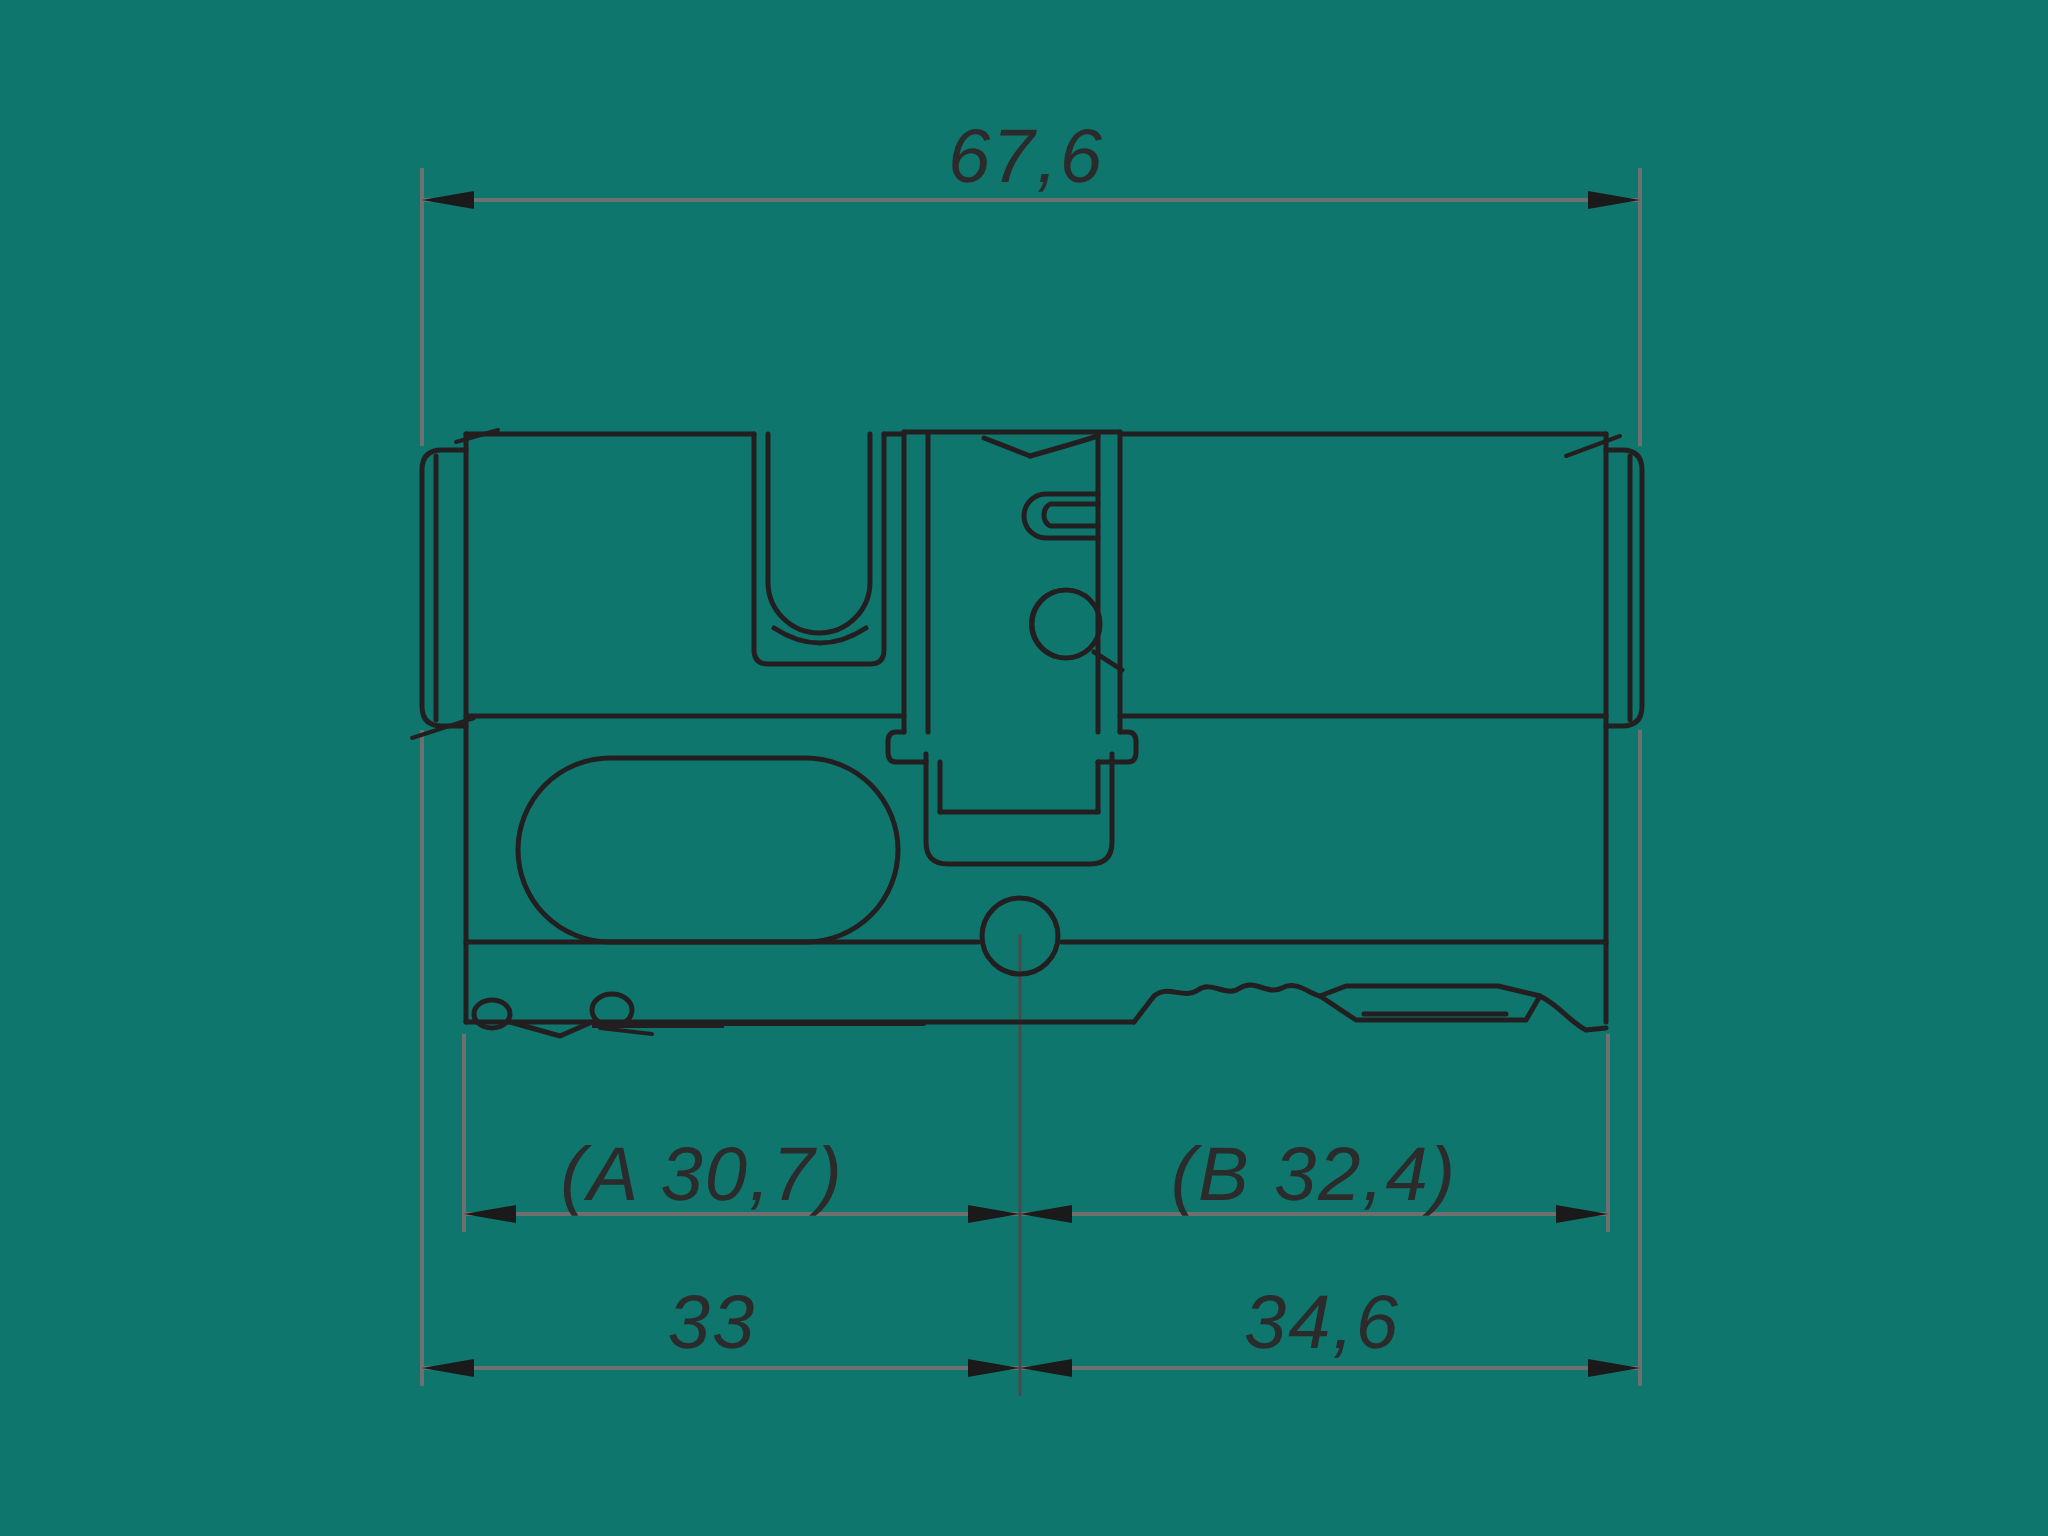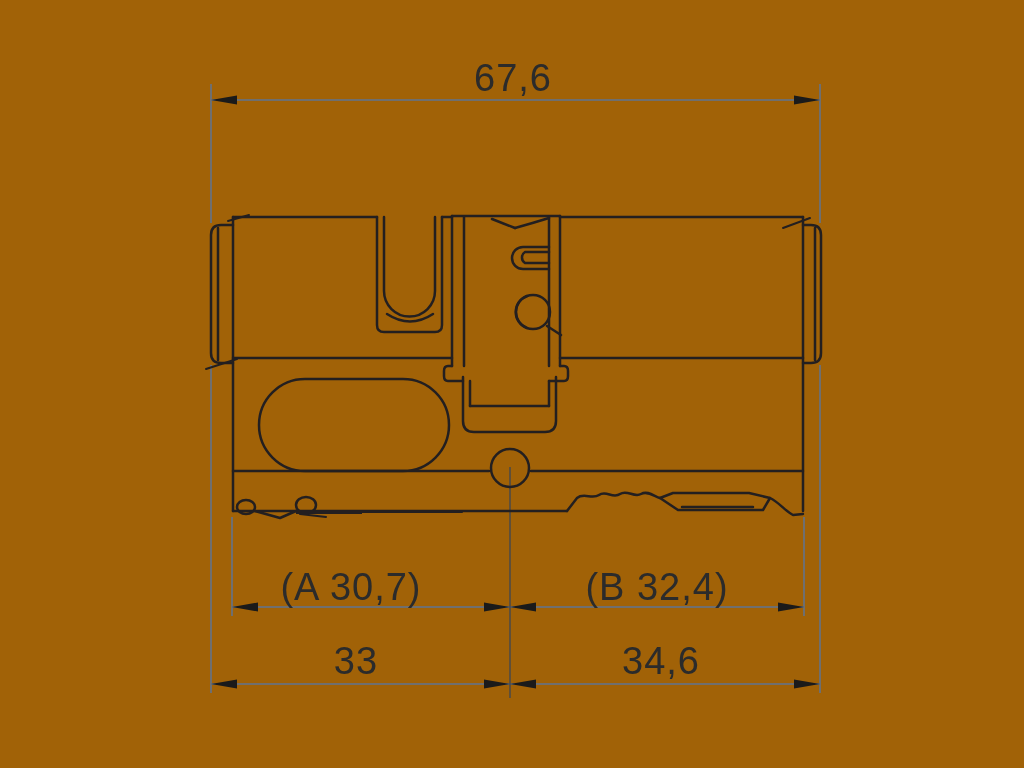--- a/index.html
+++ b/index.html
@@ -4,22 +4,23 @@
 <style>
   html, body {
     margin: 0;
     padding: 0;
     background: #ffffff;
   }
   .canvas {
     position: relative;
     width: 1024px;
     height: 768px;
-    background: #a16207;
+    background: #0f766e;
     overflow: hidden;
+    font-style: italic;
   }
   svg { display: block; }
   .part-line {
     fill: none;
     stroke: #231f20;
     stroke-width: 2.5;
     stroke-linecap: round;
     stroke-linejoin: round;
   }
   .part-line-thin {

